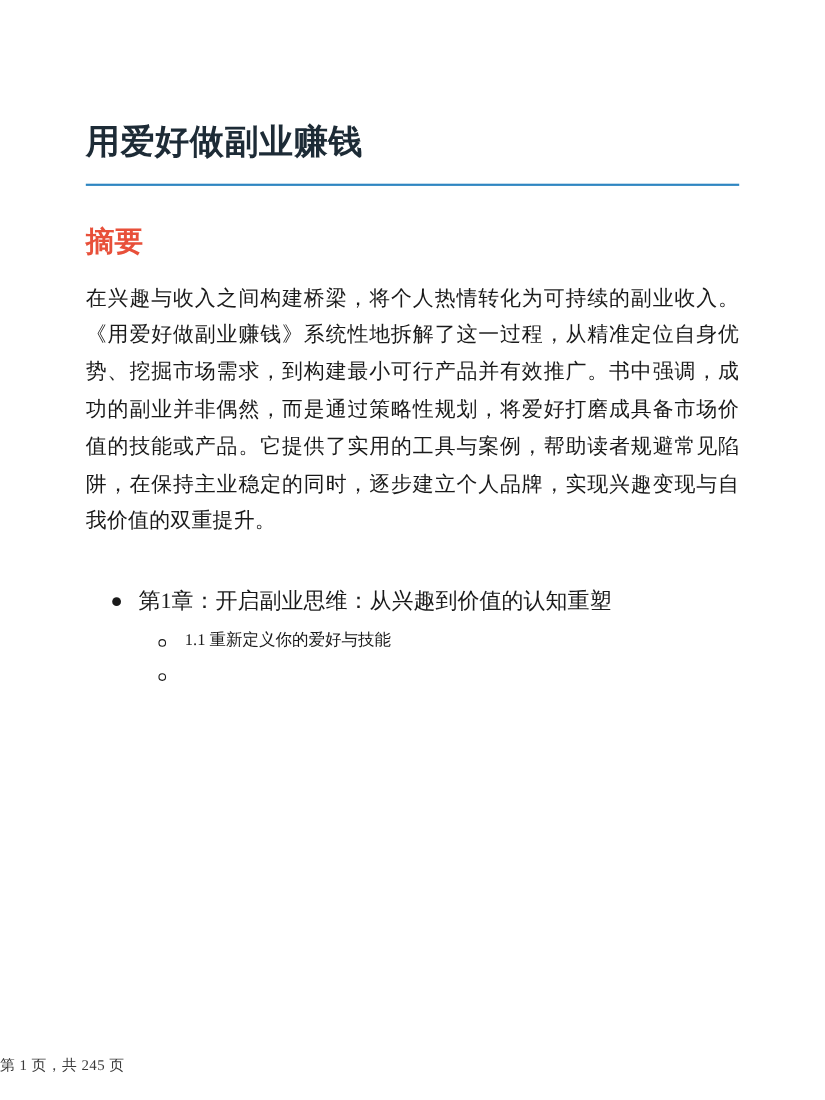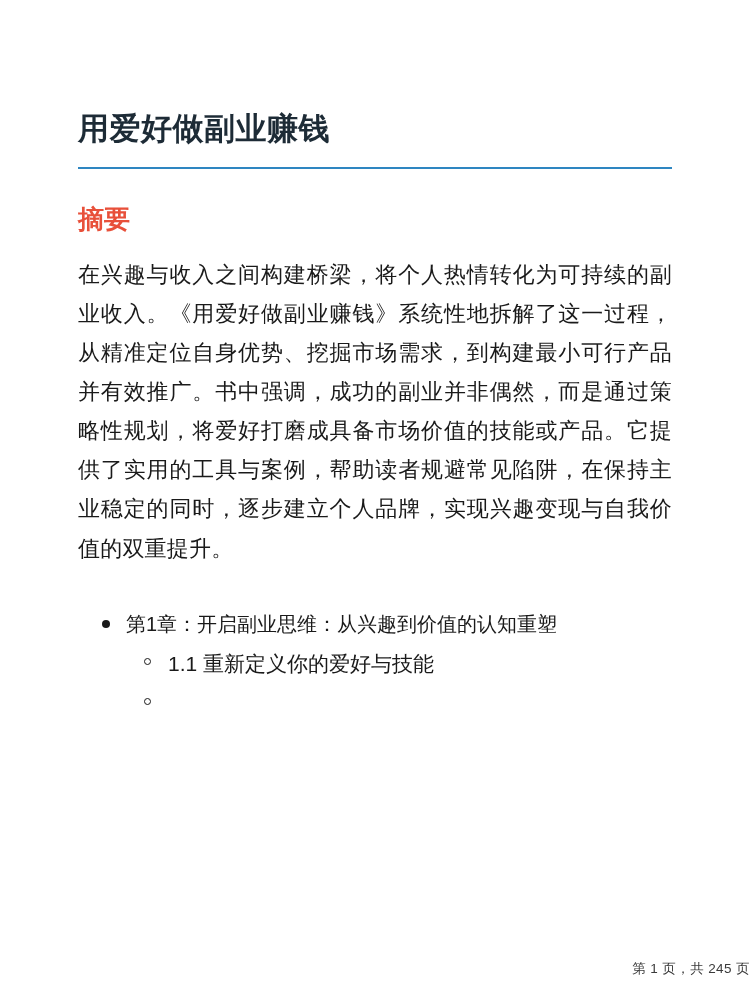--- a/index.html
+++ b/index.html
@@ -14,20 +14,21 @@
     color: #1a1a1a;
     position: relative;
     overflow: hidden;
   }
   .page {
     box-sizing: border-box;
     width: 750px;
     height: 1000px;
     padding: 110px 78px 12px 78px;
     position: relative;
+    font-family: Liberation Serif, serif;
   }
   .doc-title {
     font-size: 31px;
     font-weight: bold;
     color: #1d2b36;
     letter-spacing: 0.5px;
     margin: 0 0 18px 0;
     line-height: 1.25;
   }
   .title-rule {
@@ -37,21 +38,21 @@
     margin: 0 0 34px 0;
   }
   .section-heading {
     font-size: 26px;
     font-weight: bold;
     color: #e8503a;
     margin: 0 0 18px 0;
     line-height: 1.3;
   }
   .abstract-text {
-    font-size: 22px;
+    font-size: 19px;
     line-height: 1.78;
     color: #1a1a1a;
     text-align: justify;
     margin: 0 0 40px 0;
     letter-spacing: 0.2px;
   }
   .toc {
     margin: 12px;
     padding: 0;
     list-style: none;
@@ -73,21 +74,21 @@
     border-radius: 50%;
     background: #1a1a1a;
   }
   .toc-sub-list {
     margin: 6px 0 0 0;
     padding: 0;
     list-style: none;
   }
   .toc-sub {
     position: relative;
-    font-size: 21px;
+    font-size: 15px;
     line-height: 1.62;
     color: #1a1a1a;
     padding-left: 42px;
     margin-bottom: 6px;
   }
   .toc-sub .bullet-circle {
     position: absolute;
     left: 18px;
     top: 11px;
     width: 7px;
@@ -95,21 +96,21 @@
     border-radius: 50%;
     border: 1.5px solid #1a1a1a;
     box-sizing: border-box;
     background: transparent;
   }
   .page-footer {
     position: absolute;
     left: 0;
     right: 0;
     bottom: 22px;
-    text-align: right;
+    text-align: left;
     font-size: 13.5px;
     color: #3a3a3a;
     letter-spacing: 0.4px;
   }
 </style>
 </head>
 <body>
 
 <div class="page">
 

